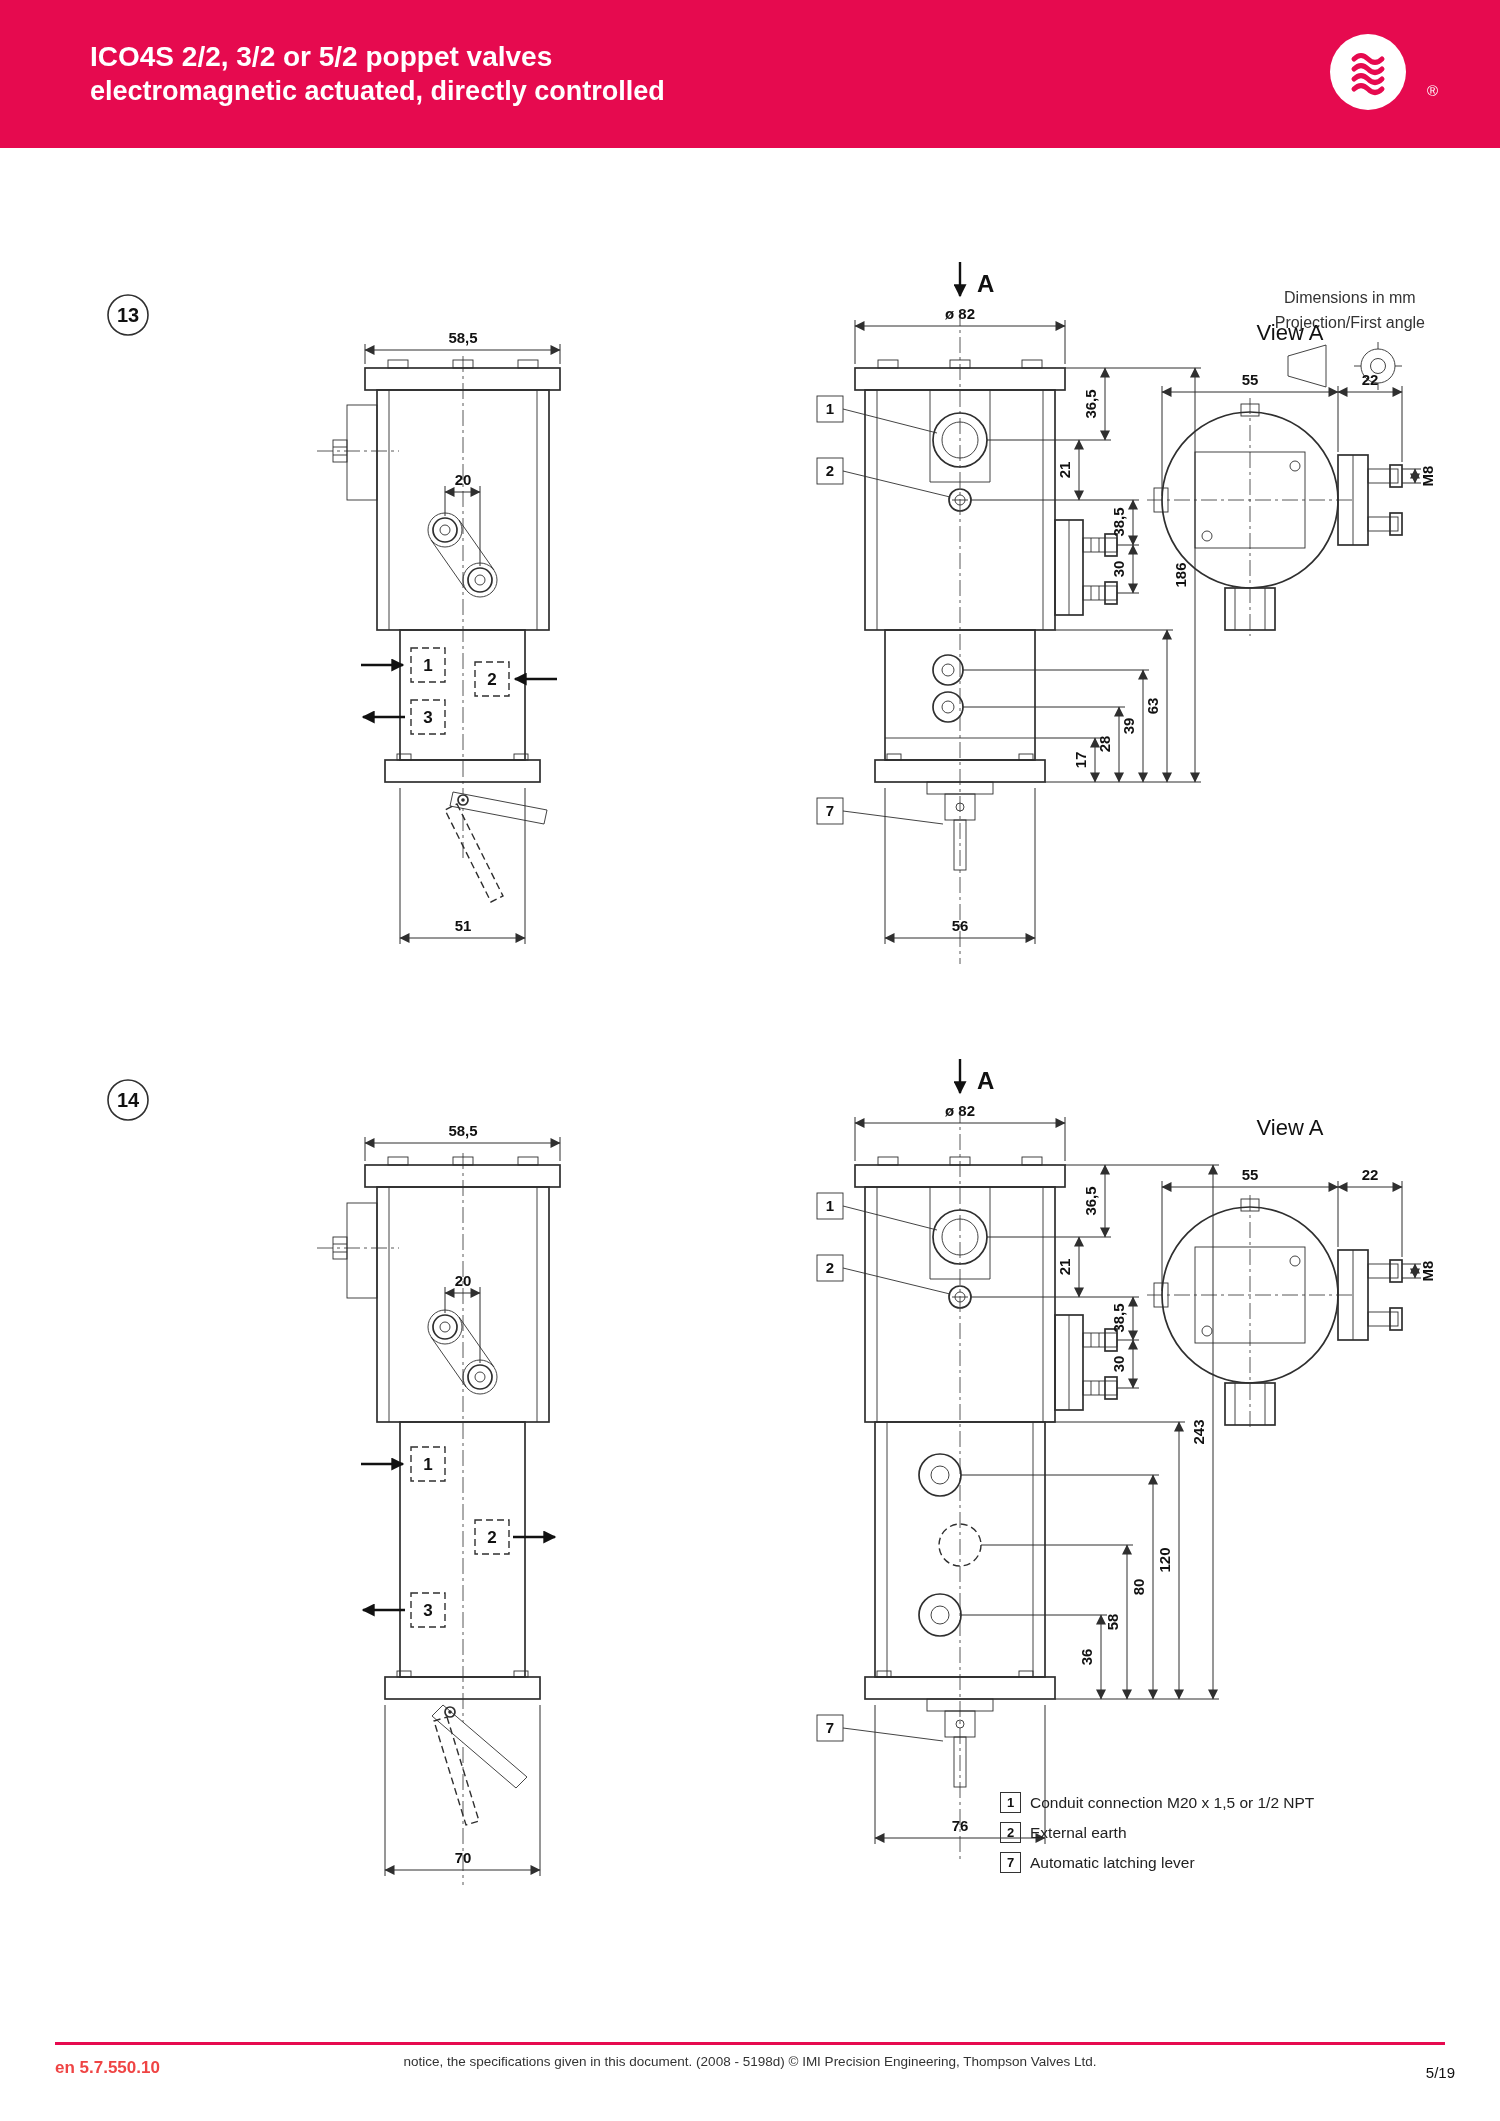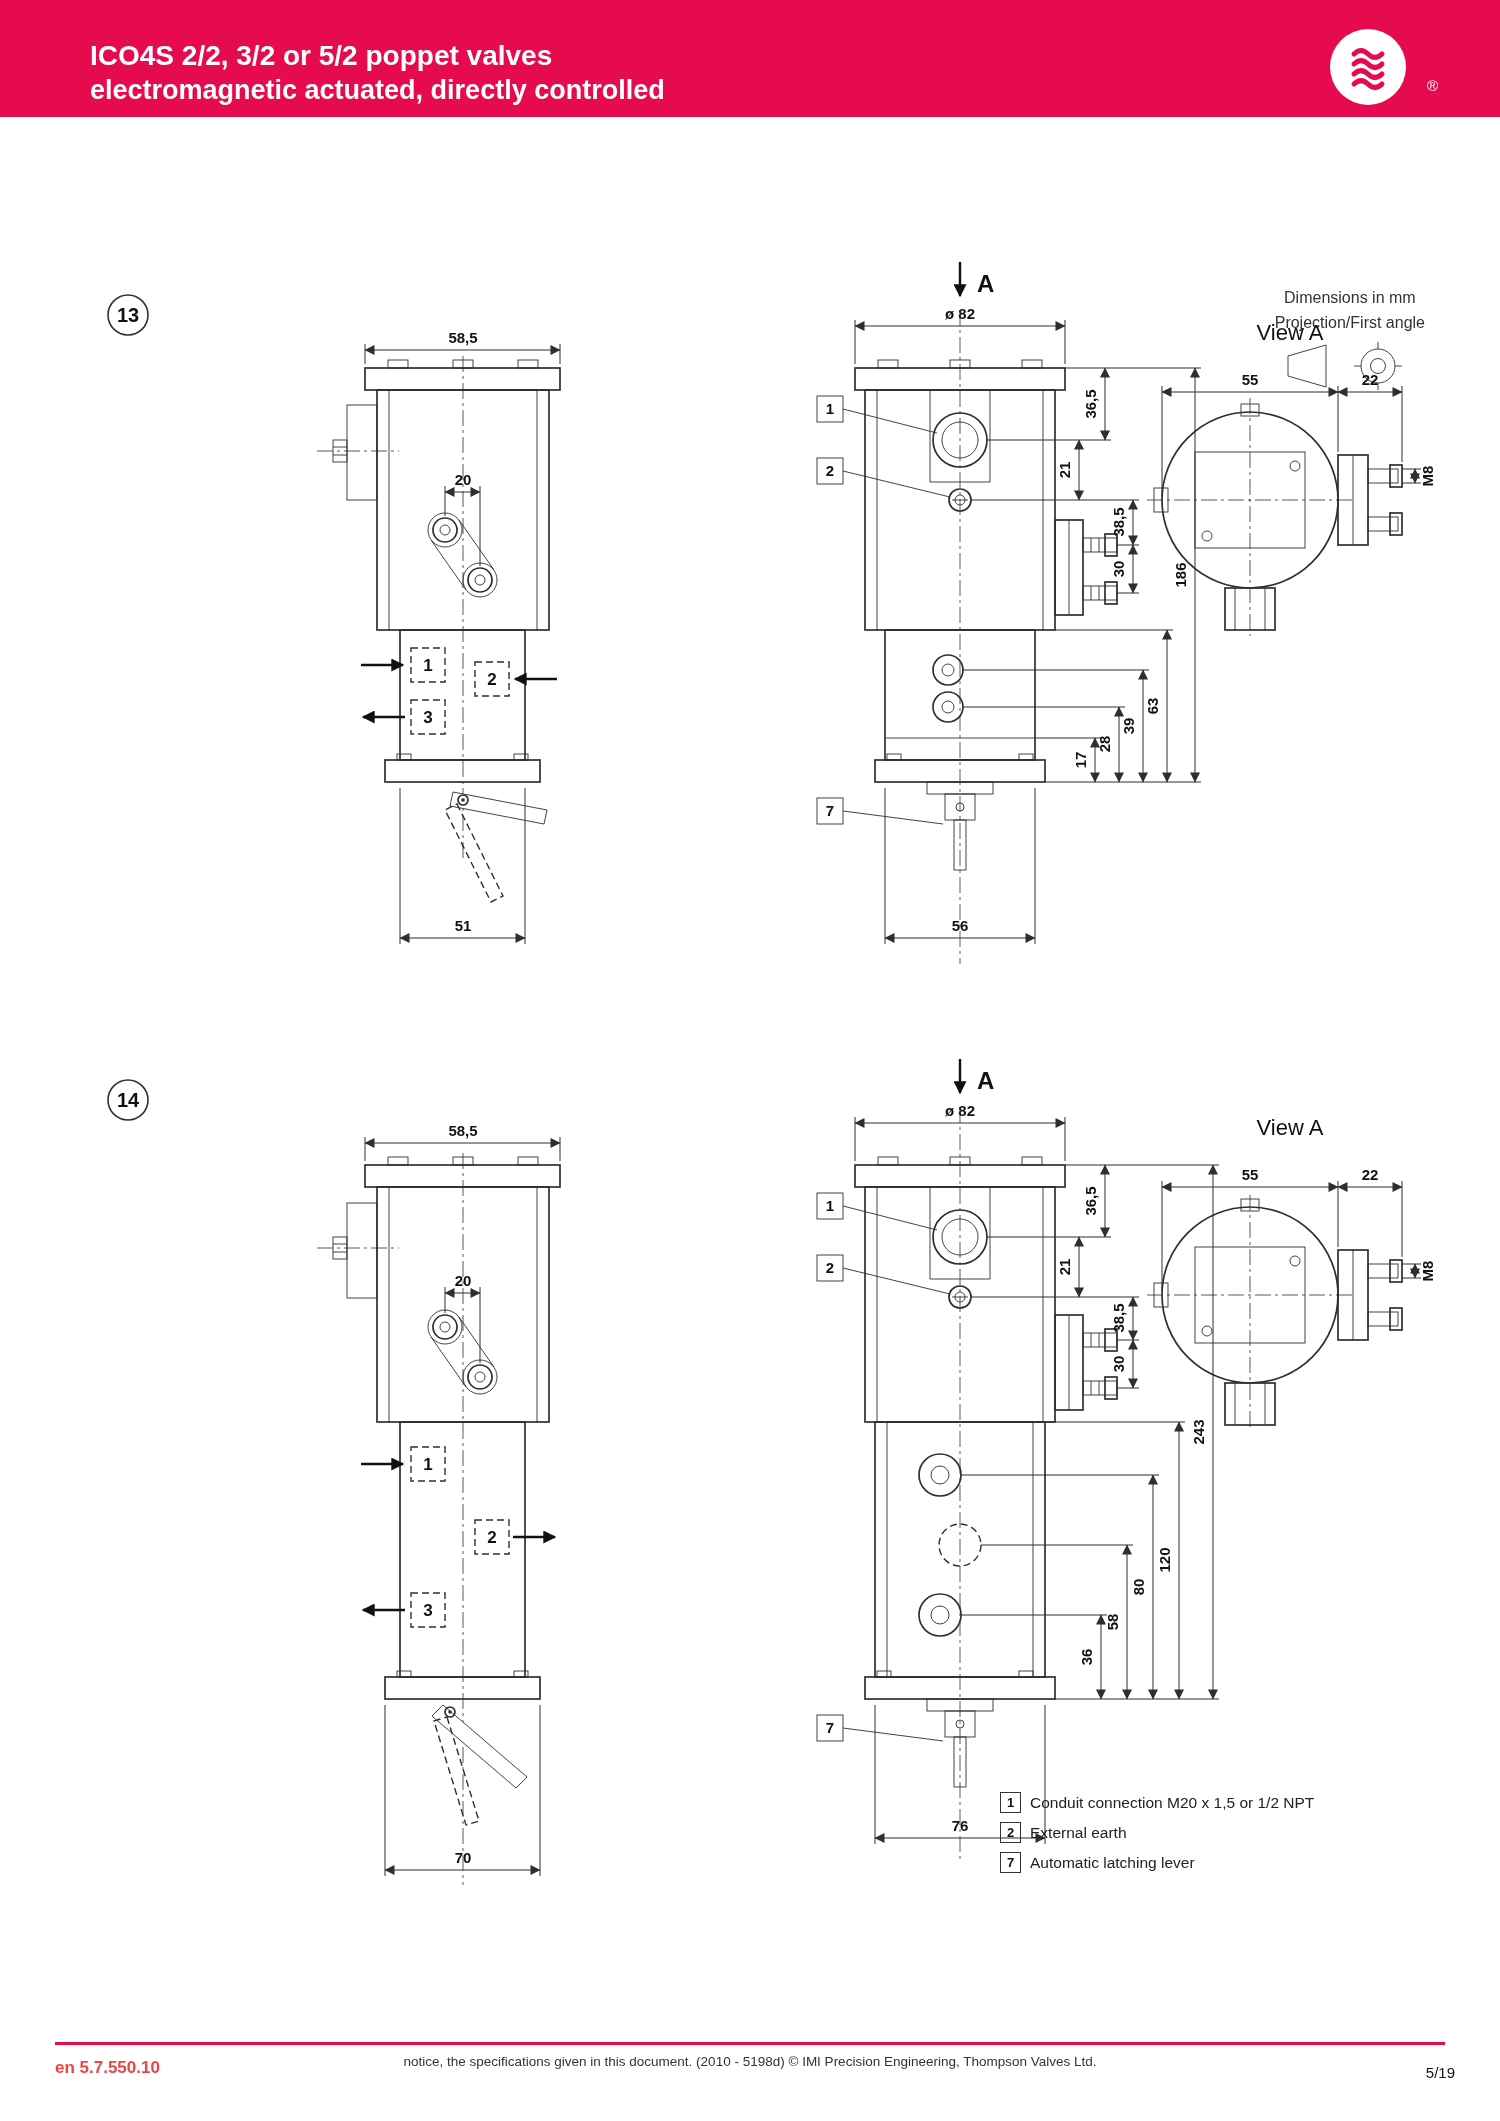--- a/index.html
+++ b/index.html
@@ -1,22 +1,22 @@
 <!DOCTYPE html>
 <html><head>
 <meta charset="utf-8">
 <style>
   html,body{margin:0;padding:0;background:#fff;}
   .page{position:relative;width:1500px;height:2121px;background:#fff;
         font-family:"Liberation Sans",sans-serif;overflow:hidden;}
 
   
-  .band{position:absolute;top:0;left:0;width:1500px;height:117px;background:#e60a4f;
-        color:#fff;box-sizing:border-box;display:flex;align-items:flex-end;
-        justify-content:space-between;padding:0 62px 11px 90px;}
+  .band{position:absolute;top:0;left:0;width:1500px;height:148px;background:#e60a4f;
+        color:#fff;box-sizing:border-box;display:flex;align-items:center;
+        justify-content:space-between;padding:0 62px 4px 90px;}
   .t1{font-size:28px;font-weight:bold;line-height:1.4;}
   .t2{font-size:27px;font-weight:bold;}
   .brand{display:flex;align-items:center;gap:18px;}
   .logo{width:78px;height:78px;display:block;}
   .brandname{font-size:46px;font-weight:bold;letter-spacing:1px;}
   .reg{font-size:15px;align-self:flex-end;margin-bottom:12px;margin-left:2px;}
 
   
   .notes{position:absolute;top:286px;right:75px;text-align:center;
          font-size:16px;color:#333;line-height:1.55;}
@@ -582,17 +582,17 @@
     </div>
     <div class="legend-row">
       <span class="lbox">7</span>
       <span class="ltext">Automatic latching lever</span>
     </div>
   </div>
 
   <div class="rule"></div>
   <div class="doccode">en 5.7.550.10</div>
   <div class="policy">
-    <div>notice, the specifications given in this document. (2010 - 5198d) © IMI Precision Engineering, Thompson Valves Ltd.</div>
+    <div>notice, the specifications given in this document. (2008 - 5198d) © IMI Precision Engineering, Thompson Valves Ltd.</div>
   </div>
   <div class="pagenum">5/19</div>
 
 </div>
 
 </body></html>

